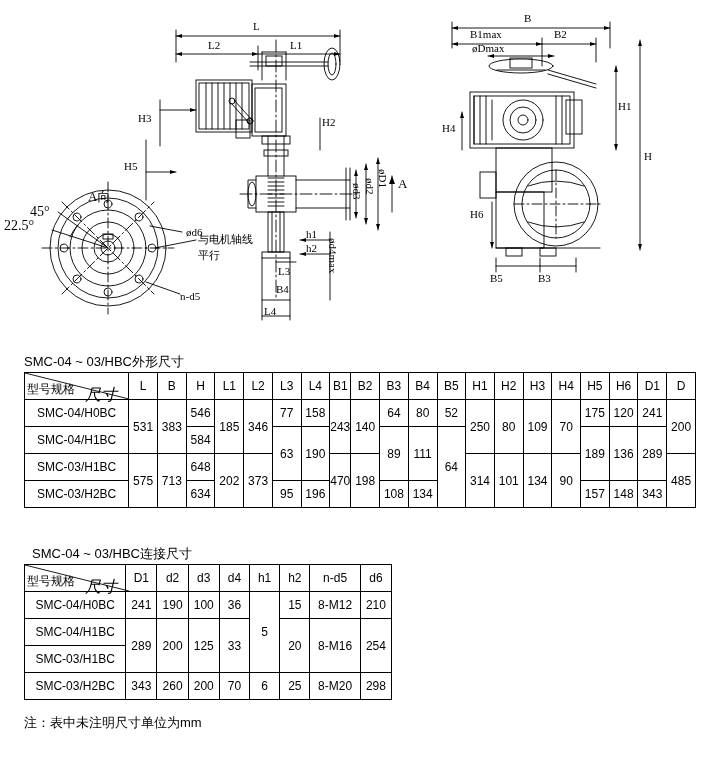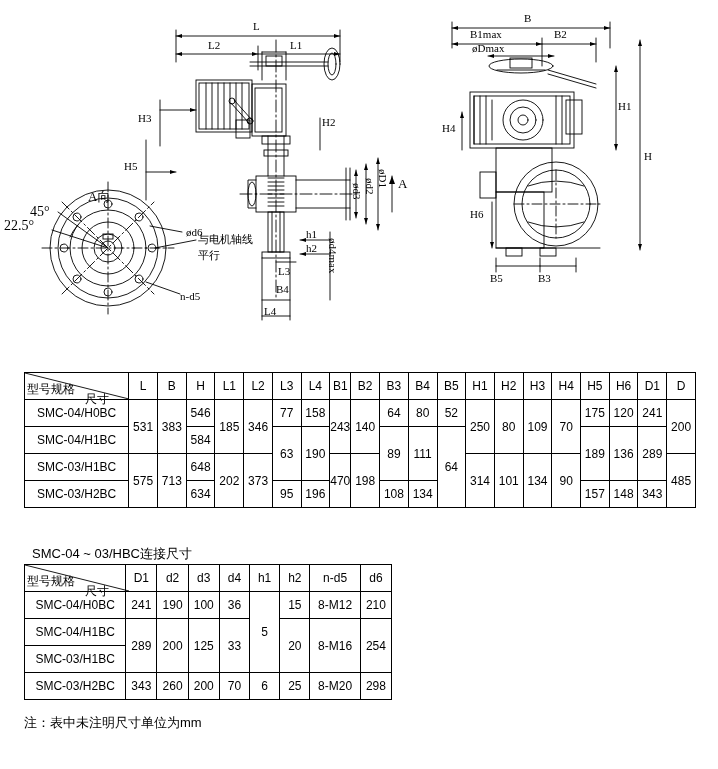--- a/index.html
+++ b/index.html
@@ -7,21 +7,21 @@
   #page{position:absolute;left:0;top:0;width:718px;height:769px;overflow:hidden;}
 
   .drawing{position:absolute;left:0;top:0;width:718px;height:345px;}
 
   
   .tbl-title{position:absolute;font-size:13px;font-family:"Liberation Sans",sans-serif;white-space:nowrap;}
   table.dim{position:absolute;border-collapse:collapse;font-size:12px;font-family:"Liberation Sans",sans-serif;}
   table.dim td,table.dim th{border:1px solid #000;text-align:center;vertical-align:middle;padding:0;font-weight:normal;}
   .modelcell{text-align:left;padding-left:3px;white-space:nowrap;}
   .diagcell{position:relative;padding:0;}
-  .diagcell .sz{position:absolute;left:4px;top:18px;font-size:12px;}
+  .diagcell .sz{position:absolute;left:4px;top:12px;font-size:16px;font-style:italic;}
   .diagcell .mo{position:absolute;left:2px;bottom:1px;font-size:12px;}
   .diagcell svg{position:absolute;left:0;top:0;}
 
   .note{position:absolute;font-size:13px;font-family:"Liberation Sans",sans-serif;}
 
   
   .lbl{position:absolute;font-size:11px;font-family:"Liberation Serif",serif;white-space:nowrap;}
   .lbl.sm{font-size:14px;}
   .vert{writing-mode:vertical-rl;text-orientation:mixed;}
 </style>
@@ -275,20 +275,21 @@
     
     <div class="lbl" style="left:88px;top:188px;font-size:13px;">A向</div>
     <div class="lbl sm" style="left:4px;top:218px;">22.5°</div>
     <div class="lbl sm" style="left:30px;top:204px;">45°</div>
     <div class="lbl" style="left:186px;top:226px;">ød6</div>
     <div class="lbl" style="left:180px;top:290px;">n-d5</div>
     <div class="lbl" style="left:198px;top:232px;">与电机轴线</div>
     <div class="lbl" style="left:198px;top:248px;">平行</div>
   </div>
 
+  <div class="tbl-title" style="left:24px;top:353px;">SMC-04 ~ 03/HBC外形尺寸</div>
 
   <table class="dim" id="t1" style="left:24px;top:372px;width:672px;">
     <thead>
       <tr>
         <th class="diagcell" rowspan="1" style="width:104px;height:26px;">
           <svg width="104" height="26">
               <line x1="0" y1="0" x2="104" y2="26" stroke="#000" stroke-width="0.9"></line>
             </svg>
           <span class="sz" style="left:60px;">尺寸</span>
           <span class="mo">型号规格</span>

